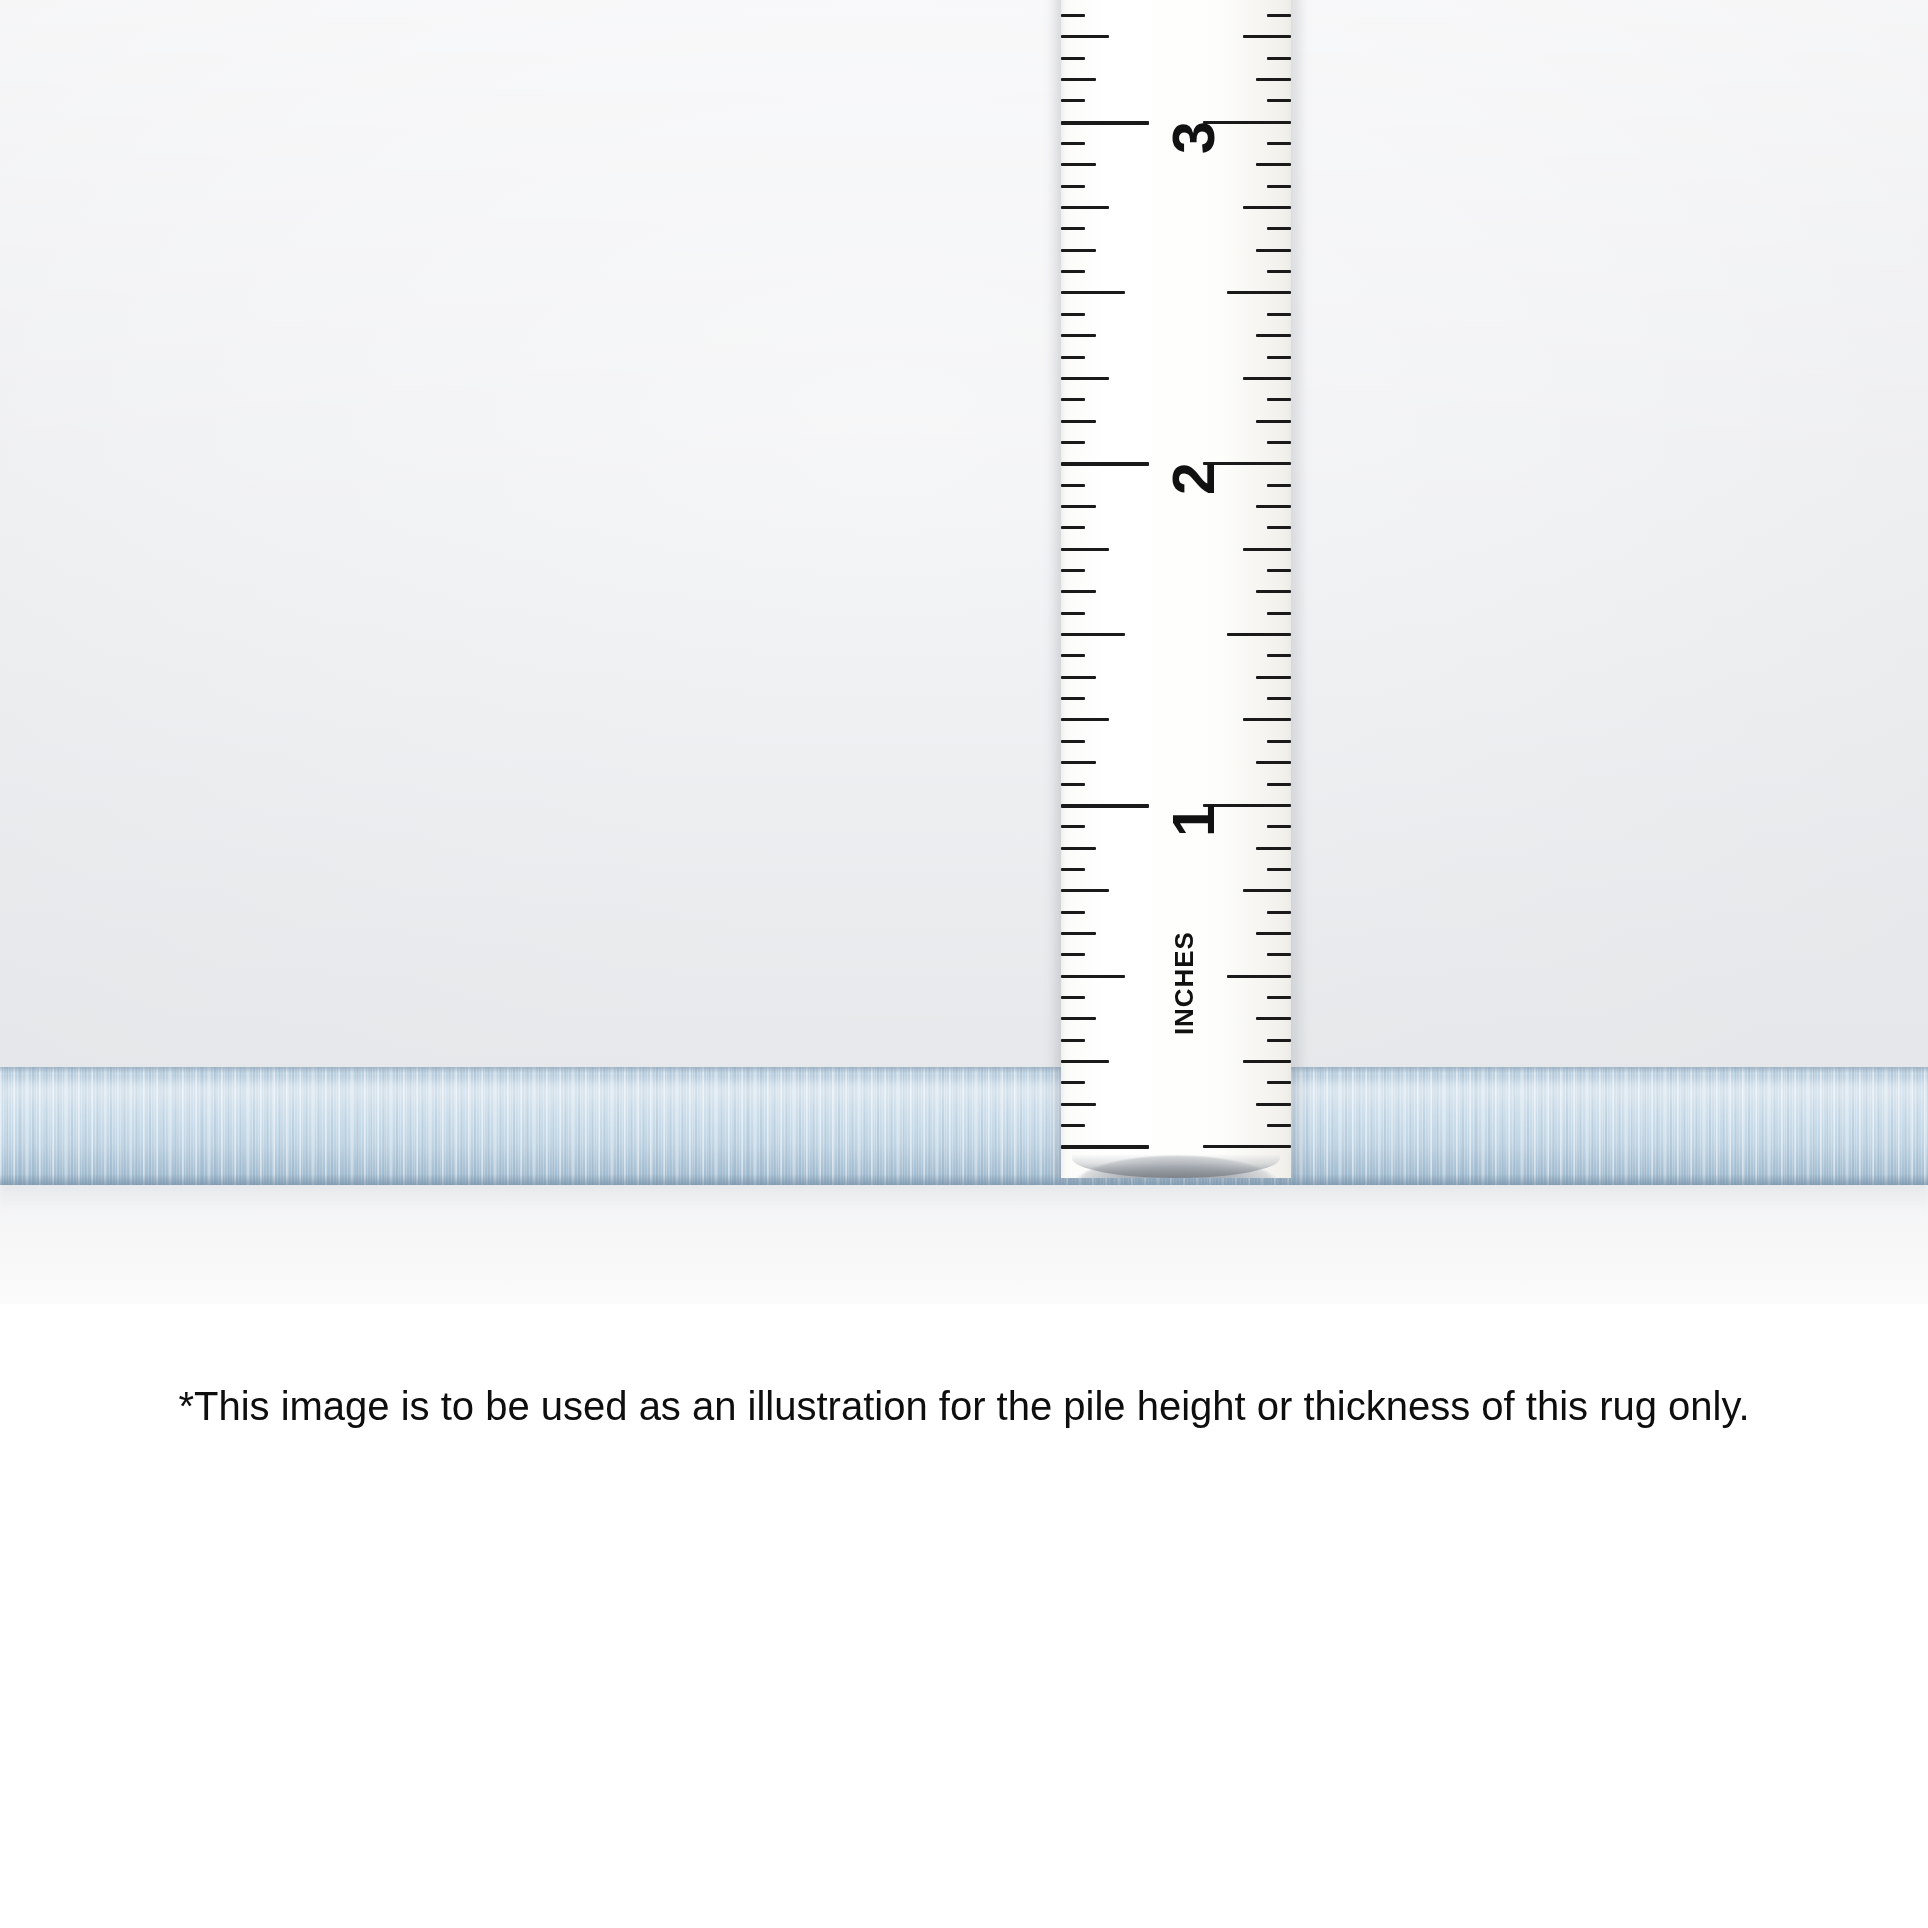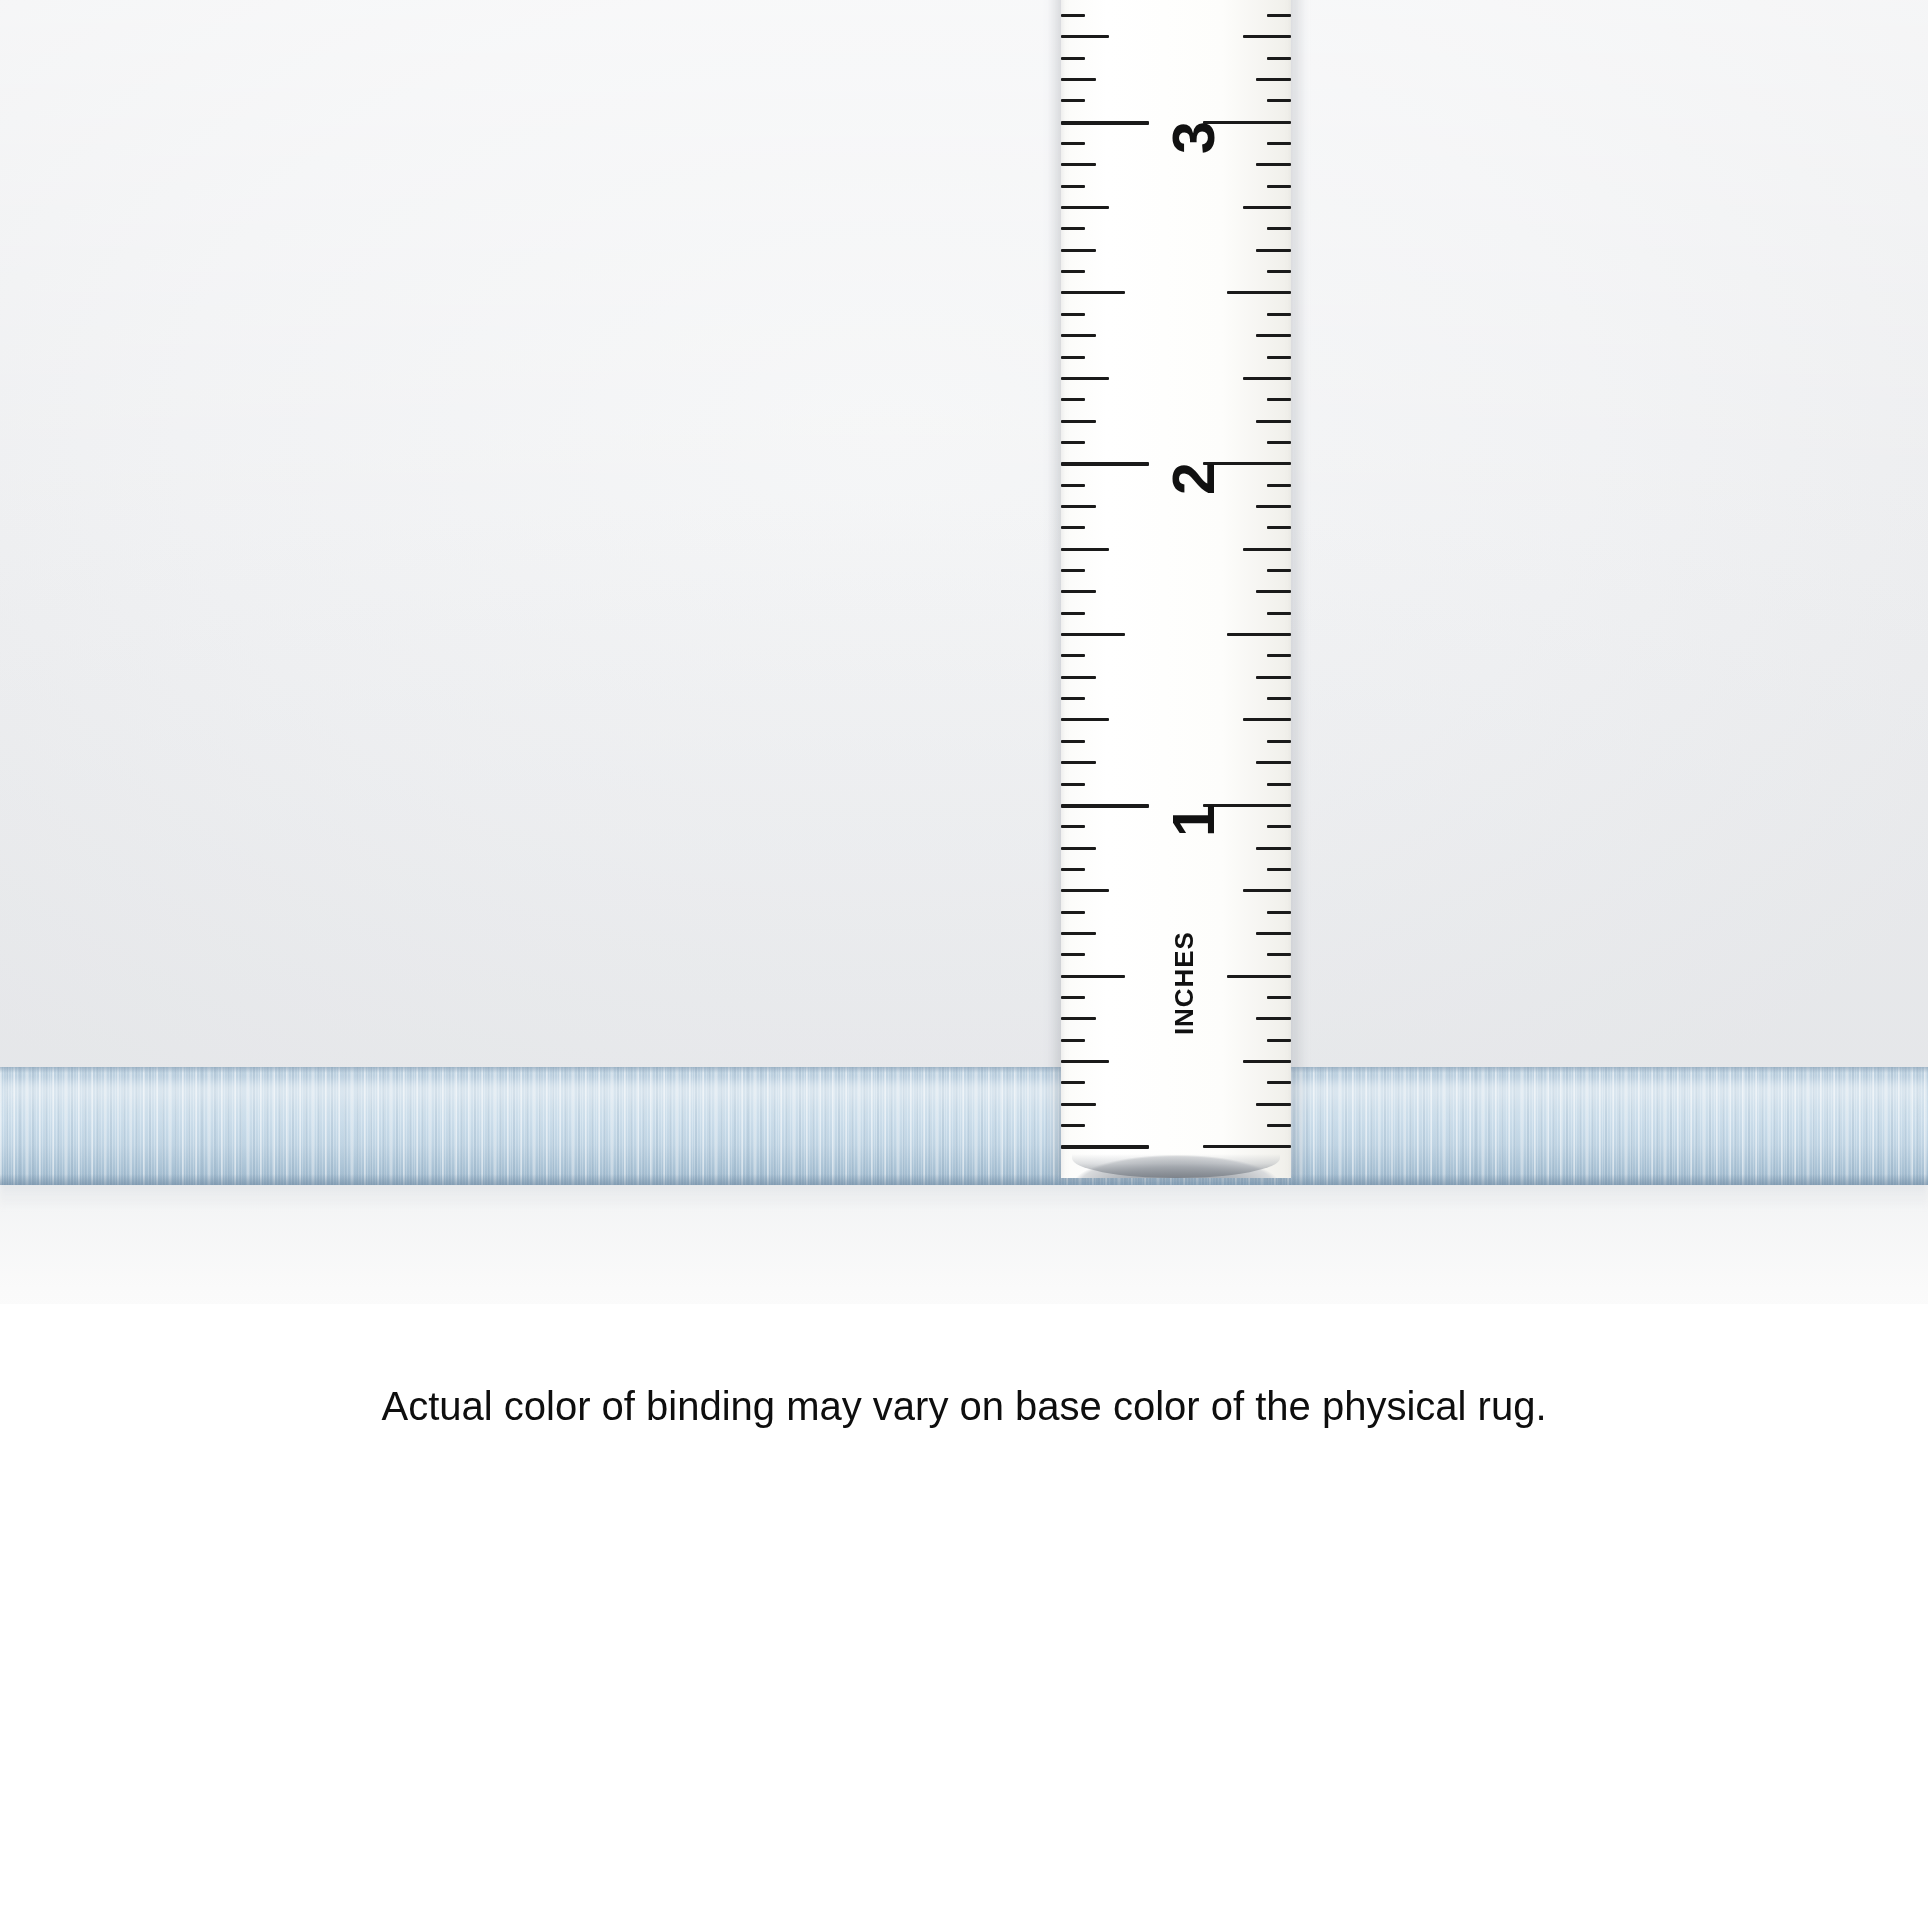--- a/index.html
+++ b/index.html
@@ -401,17 +401,17 @@
           <div class="ruler-num" style="top: 161px;">3</div>
           <div class="ruler-unit" style="top: 1042px;">INCHES</div>
         </div>
       <div class="ruler-tip"></div>
       <div class="ruler-tip-metal"></div>
     </div>
 
   </div>
 
   <div class="caption">
-    <span class="line">Actual color of binding may vary on base color of the physical rug.</span>
+    <span class="line">*This image is to be used as an illustration for the pile height or thickness of this rug only.</span>
   </div>
 
 </div>
 
 
 </body></html>

